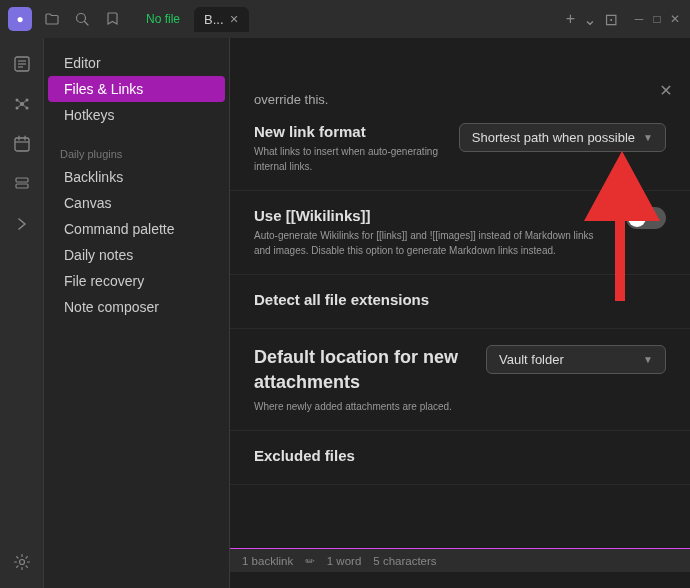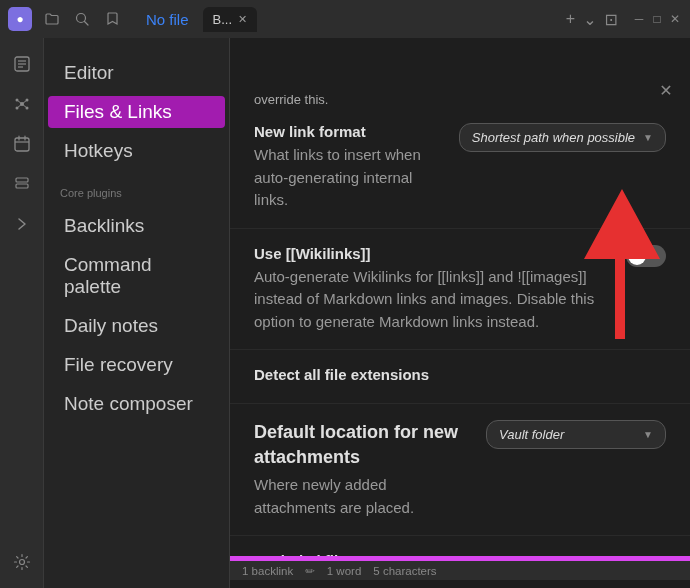--- a/index.html
+++ b/index.html
@@ -37,22 +37,22 @@
       font-size: 14px;
     }
     .tab-bar {
       display: flex;
       align-items: center;
       flex: 1;
       gap: 4px;
       margin-left: 8px;
     }
     .tab-no-file {
-      color: #3b82f6;
-      font-size: 15px;
+      color: #22c55e;
+      font-size: 12px;
       padding: 4px 10px;
     }
     .tab-item {
       display: flex;
       align-items: center;
       background: #1e1e1e;
       border-radius: 6px 6px 0 0;
       padding: 5px 10px;
       gap: 6px;
       font-size: 13px;
@@ -134,25 +134,25 @@
     }
     .sidebar-section-label {
       font-size: 11px;
       color: #777;
       padding: 8px 16px 4px;
       text-transform: none;
       font-weight: 500;
     }
     .sidebar-item {
       padding: 5px 16px;
-      font-size: 19px;
+      font-size: 14px;
       color: #ccc;
       cursor: pointer;
       border-radius: 4px;
-      margin: 7px 4px;
+      margin: 0 4px;
     }
     .sidebar-item.active {
       background: #a21caf;
       color: #fff;
     }
 
     
     .content {
       flex: 1;
       background: #1e1e1e;
@@ -200,45 +200,44 @@
       gap: 16px;
     }
     .setting-item-info { flex: 1; }
     .setting-item-name {
       font-size: 15px;
       font-weight: 600;
       color: #e0e0e0;
       margin-bottom: 4px;
     }
     .setting-item-desc {
-      font-size: 15px;
+      font-size: 10px;
       color: #999;
       line-height: 1.5;
     }
     .setting-item-control {
       display: flex;
       align-items: center;
       flex-shrink: 0;
     }
 
     
     .dropdown {
       background: #2d2d2d;
       border: 1px solid #555;
-      border-radius: 12px;
+      border-radius: 6px;
       padding: 6px 12px;
       color: #ddd;
       font-size: 13px;
       display: flex;
       align-items: center;
       gap: 8px;
       cursor: pointer;
       min-width: 160px;
       justify-content: space-between;
-      font-style: italic;
     }
     .dropdown-arrow { color: #888; font-size: 10px; }
 
     
     .toggle {
       width: 40px;
       height: 22px;
       background: #555;
       border-radius: 11px;
       position: relative;
@@ -263,32 +262,32 @@
       font-size: 18px;
       font-weight: 600;
       color: #e0e0e0;
       margin-bottom: 4px;
       line-height: 1.4;
     }
 
     
     .statusbar {
       position: absolute;
-      bottom: 8px;
+      bottom: 16px;
       left: 0;
       right: 0;
       height: 24px;
       background: #2d2d2d;
       display: flex;
       align-items: center;
       padding: 0 12px;
       font-size: 11.5px;
       color: #888;
       gap: 12px;
-      border-top: 5px solid #d946ef;
+      border-top: 1px solid #d946ef;
     }
     .statusbar-item {
       display: flex;
       align-items: center;
       gap: 4px;
     }
 
     
     .settings-panel::-webkit-scrollbar { width: 6px; }
     .settings-panel::-webkit-scrollbar-track { background: transparent; }
@@ -387,22 +386,23 @@
           <path d="M9 1.5v2M9 14.5v2M1.5 9h2M14.5 9h2M3.6 3.6l1.4 1.4M13 13l1.4 1.4M3.6 14.4l1.4-1.4M13 5l1.4-1.4" stroke="#888" stroke-width="1.2" stroke-linecap="round"></path>
         </svg>
     </div>
   </div>
 
   <div class="sidebar">
     <div class="sidebar-item">Editor</div>
     <div class="sidebar-item active">Files &amp; Links</div>
     <div class="sidebar-item">Hotkeys</div>
 
-    <div class="sidebar-section-label" style="margin-top:12px;">Core plugins</div>
+    <div class="sidebar-section-label" style="margin-top:12px;">Daily plugins</div>
     <div class="sidebar-item">Backlinks</div>
+    <div class="sidebar-item">Canvas</div>
     <div class="sidebar-item">Command palette</div>
     <div class="sidebar-item">Daily notes</div>
     <div class="sidebar-item">File recovery</div>
     <div class="sidebar-item">Note composer</div>
   </div>
 
   <div class="content">
     <div class="settings-panel">
 
       <div class="panel-header">

